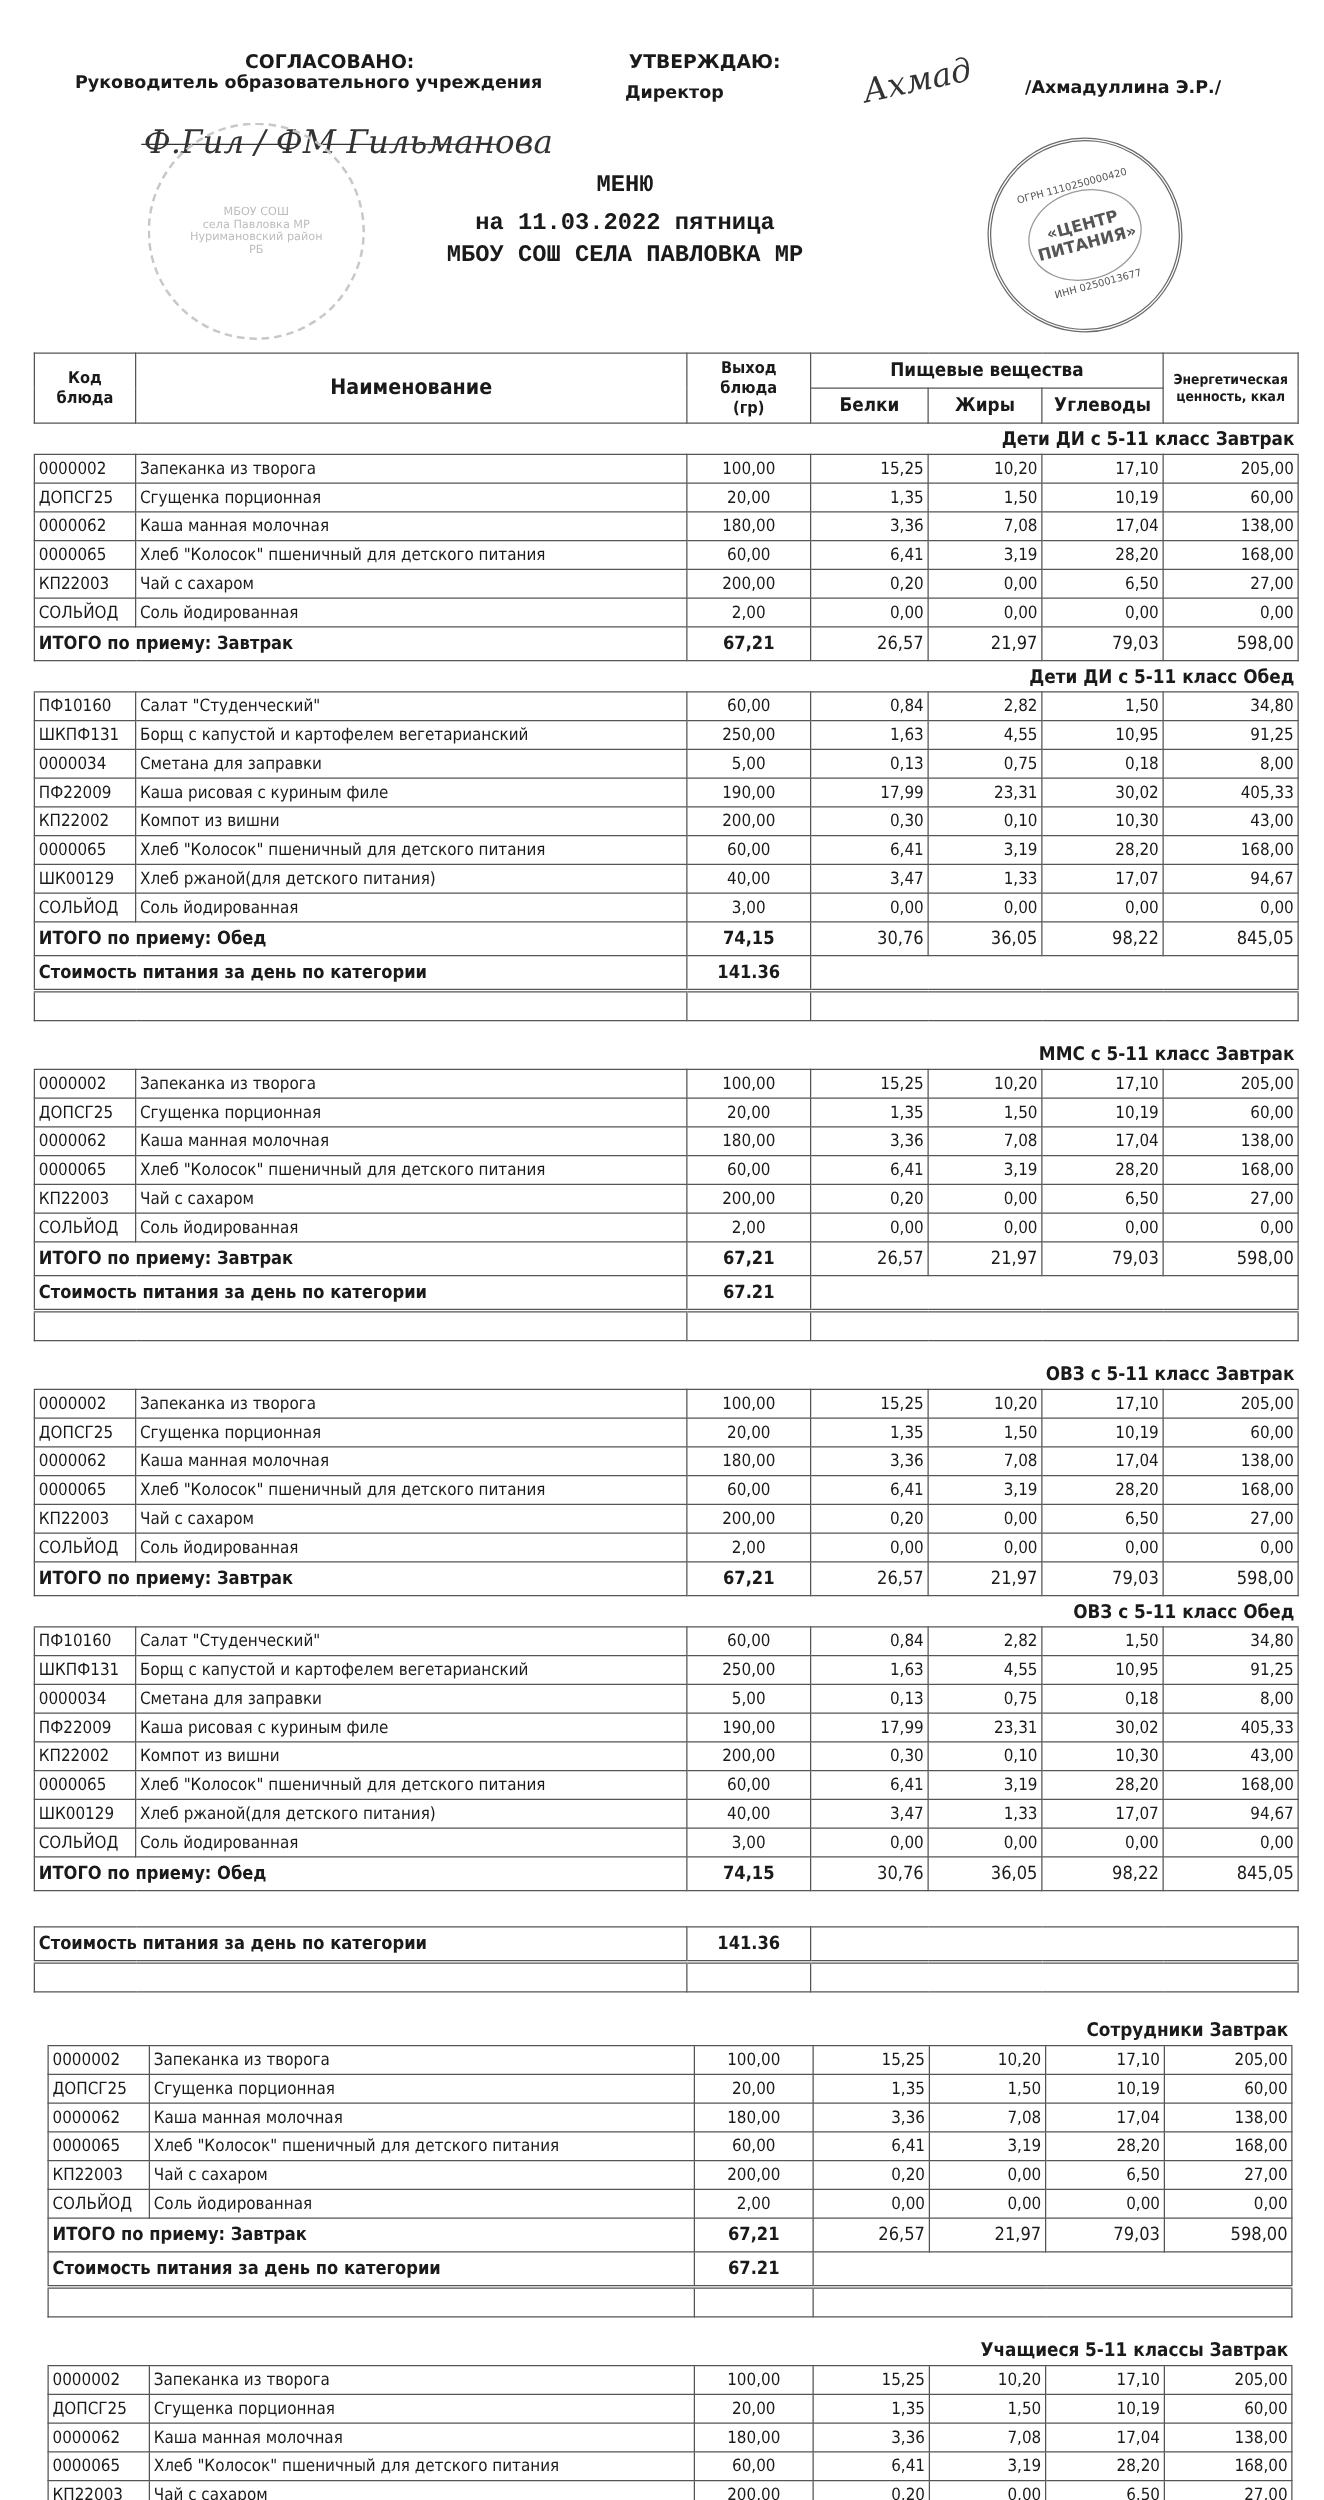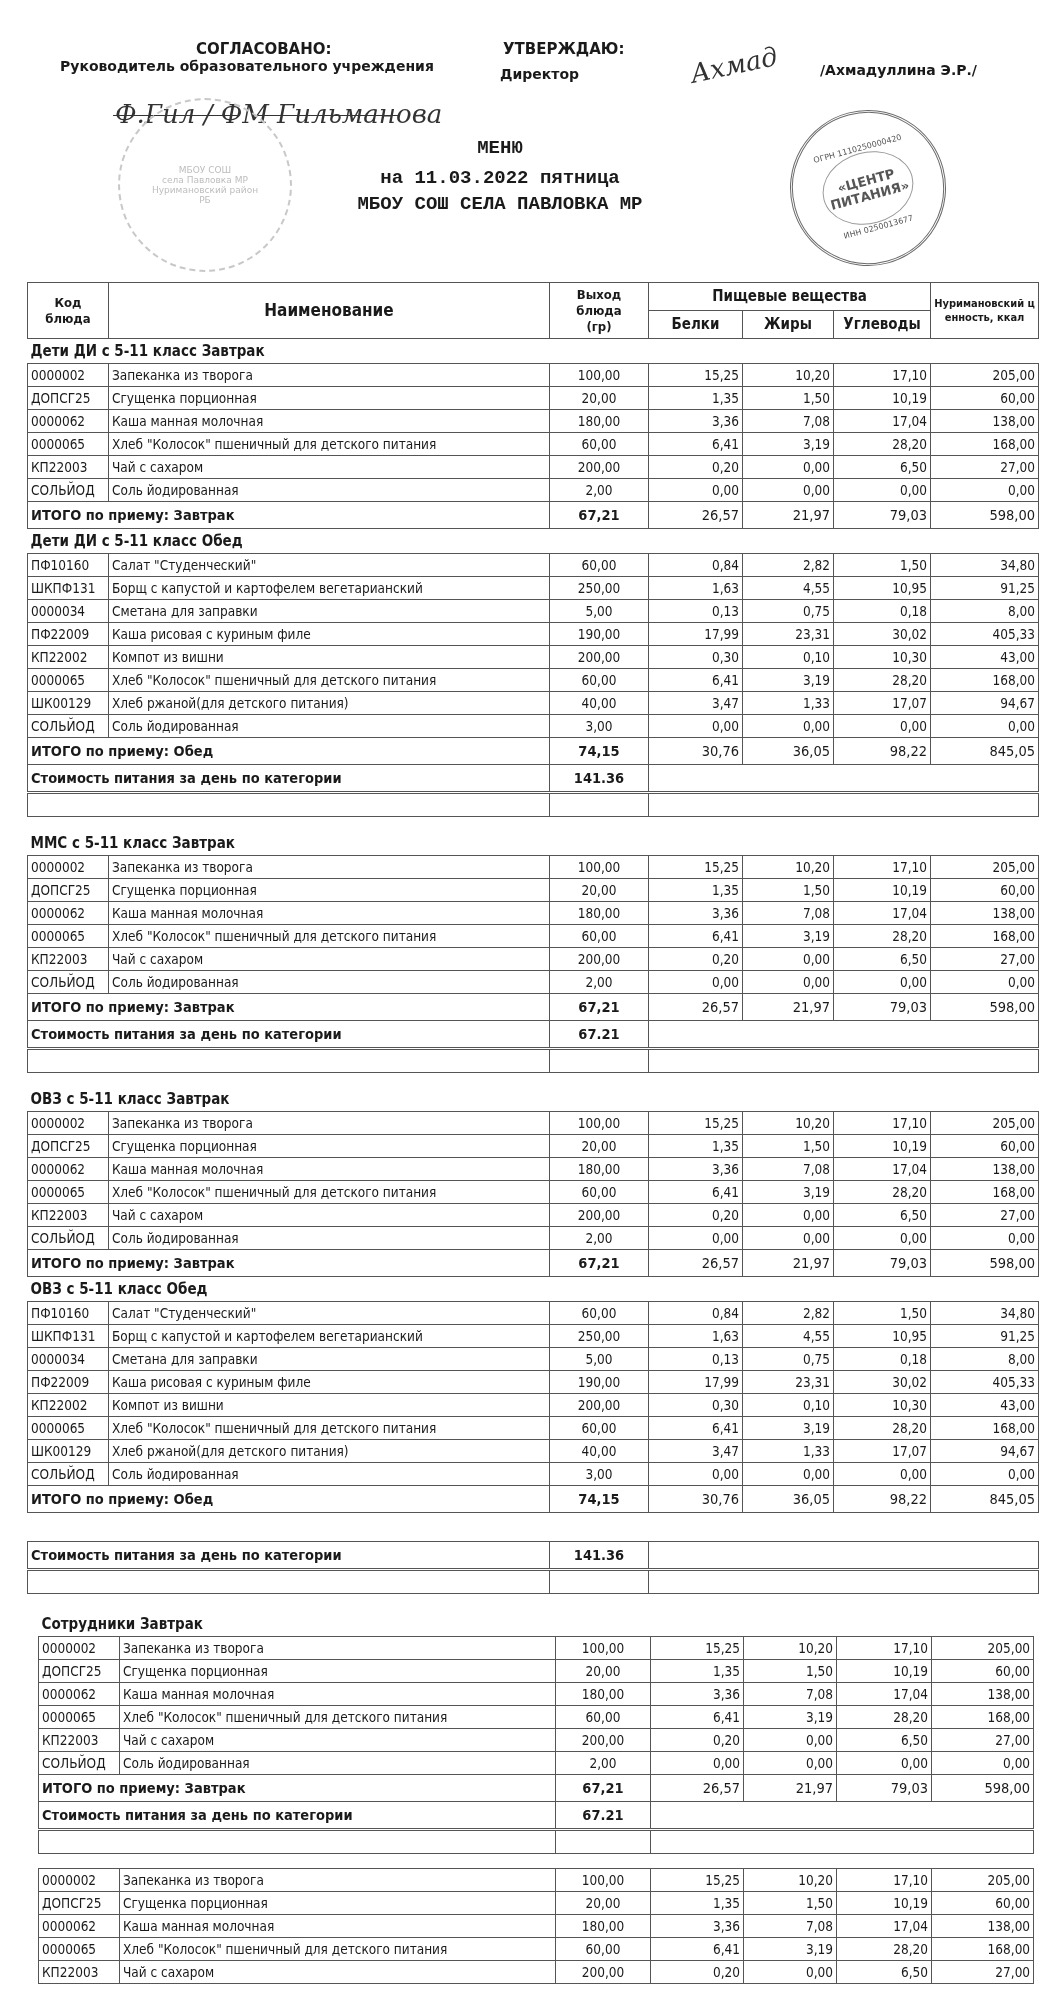--- a/index.html
+++ b/index.html
@@ -16,21 +16,21 @@
                  align-items: center; justify-content: center; }
   table.menu { position: absolute; border-collapse: collapse; table-layout: fixed;
                font-family: "DejaVu Sans Condensed", "DejaVu Sans", sans-serif; font-size: 13.5px; }
   table.menu td, table.menu th { border: 1px solid #555; padding: 0 3px; height: 22px; line-height: 21px;
                white-space: nowrap; overflow: hidden; }
   table.menu th { font-weight: bold; text-align: center; font-size: 17px; }
   table.menu th.small { font-size: 11px; line-height: 14px; }
   table.menu th.mid { font-size: 13px; line-height: 16px; }
   table.menu td.num { text-align: right; }
   table.menu td.cnum { text-align: center; }
-  table.menu tr.section td { border: none; border-bottom: 1px solid #555; text-align: left; font-weight: bold;
+  table.menu tr.section td { border: none; border-bottom: 1px solid #555; text-align: right; font-weight: bold;
                font-size: 15px; height: 24px; }
   table.menu tr.total td { font-weight: bold; font-size: 14.5px; height: 26px; }
   table.menu tr.total td.plain { font-weight: normal; }
   table.menu tr.cost td { font-weight: bold; font-size: 14.5px; height: 26px; border-bottom: 3px double #555; }
   table.menu tr.empty td { height: 22px; }
   table.menu tr.gap td { border: none; height: 14px; }
 </style>
 </head>
 <body>
 
@@ -74,21 +74,21 @@
       <col style="width:91px">
       <col style="width:97px">
       <col style="width:108px">
   </colgroup>
   <thead>
     <tr style="height:28px;">
       <th class="mid" rowspan="2" style="white-space:normal;padding:0 10px;">Код блюда</th>
       <th rowspan="2">Наименование</th>
       <th class="mid" rowspan="2" style="white-space:normal;padding:0 12px;">Выход блюда (гр)</th>
       <th colspan="3" style="font-size:15px;">Пищевые вещества</th>
-      <th class="small" rowspan="2" style="white-space:normal;word-break:break-all;">Нуримановский ценность, ккал</th>
+      <th class="small" rowspan="2" style="white-space:normal;word-break:break-all;">Энергетическая ценность, ккал</th>
     </tr>
     <tr style="height:28px;">
       <th style="font-size:15px;">Белки</th>
       <th style="font-size:15px;">Жиры</th>
       <th style="font-size:15px;">Углеводы</th>
     </tr>
   </thead>
   <tbody id="main-body">
       <tr class="section">
         <td colspan="7">Дети ДИ с 5-11 класс Завтрак</td>
@@ -578,20 +578,23 @@
         <td colspan="4"></td>
       </tr>
       <tr class="empty">
         <td colspan="2"></td>
         <td colspan="1"></td>
         <td colspan="4"></td>
       </tr>
       <tr class="gap">
         <td colspan="7"></td>
       </tr>
+      <tr class="section">
+        <td colspan="7">Учащиеся 5-11 классы Завтрак</td>
+      </tr>
       <tr>
         <td>0000002</td>
         <td>Запеканка из творога</td>
         <td class="cnum">100,00</td>
         <td class="num">15,25</td>
         <td class="num">10,20</td>
         <td class="num">17,10</td>
         <td class="num">205,00</td>
       </tr>
       <tr>

